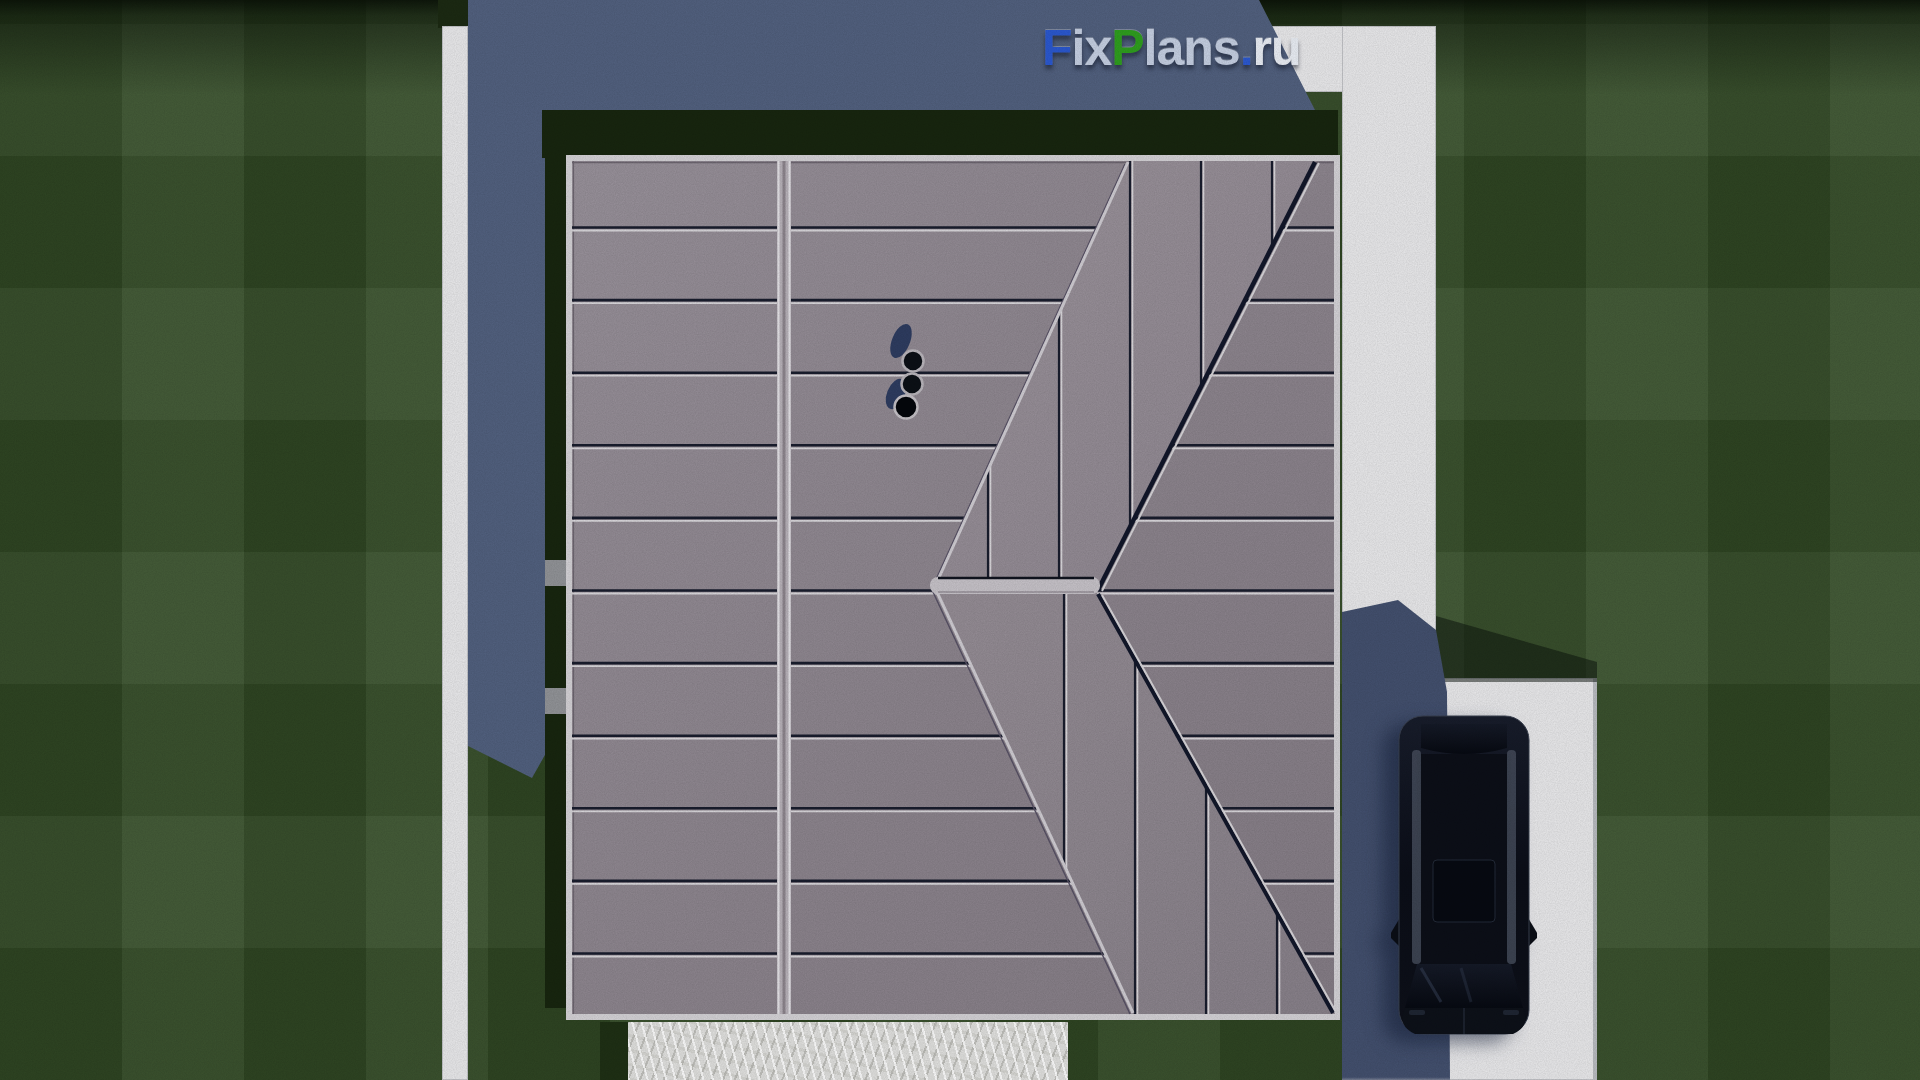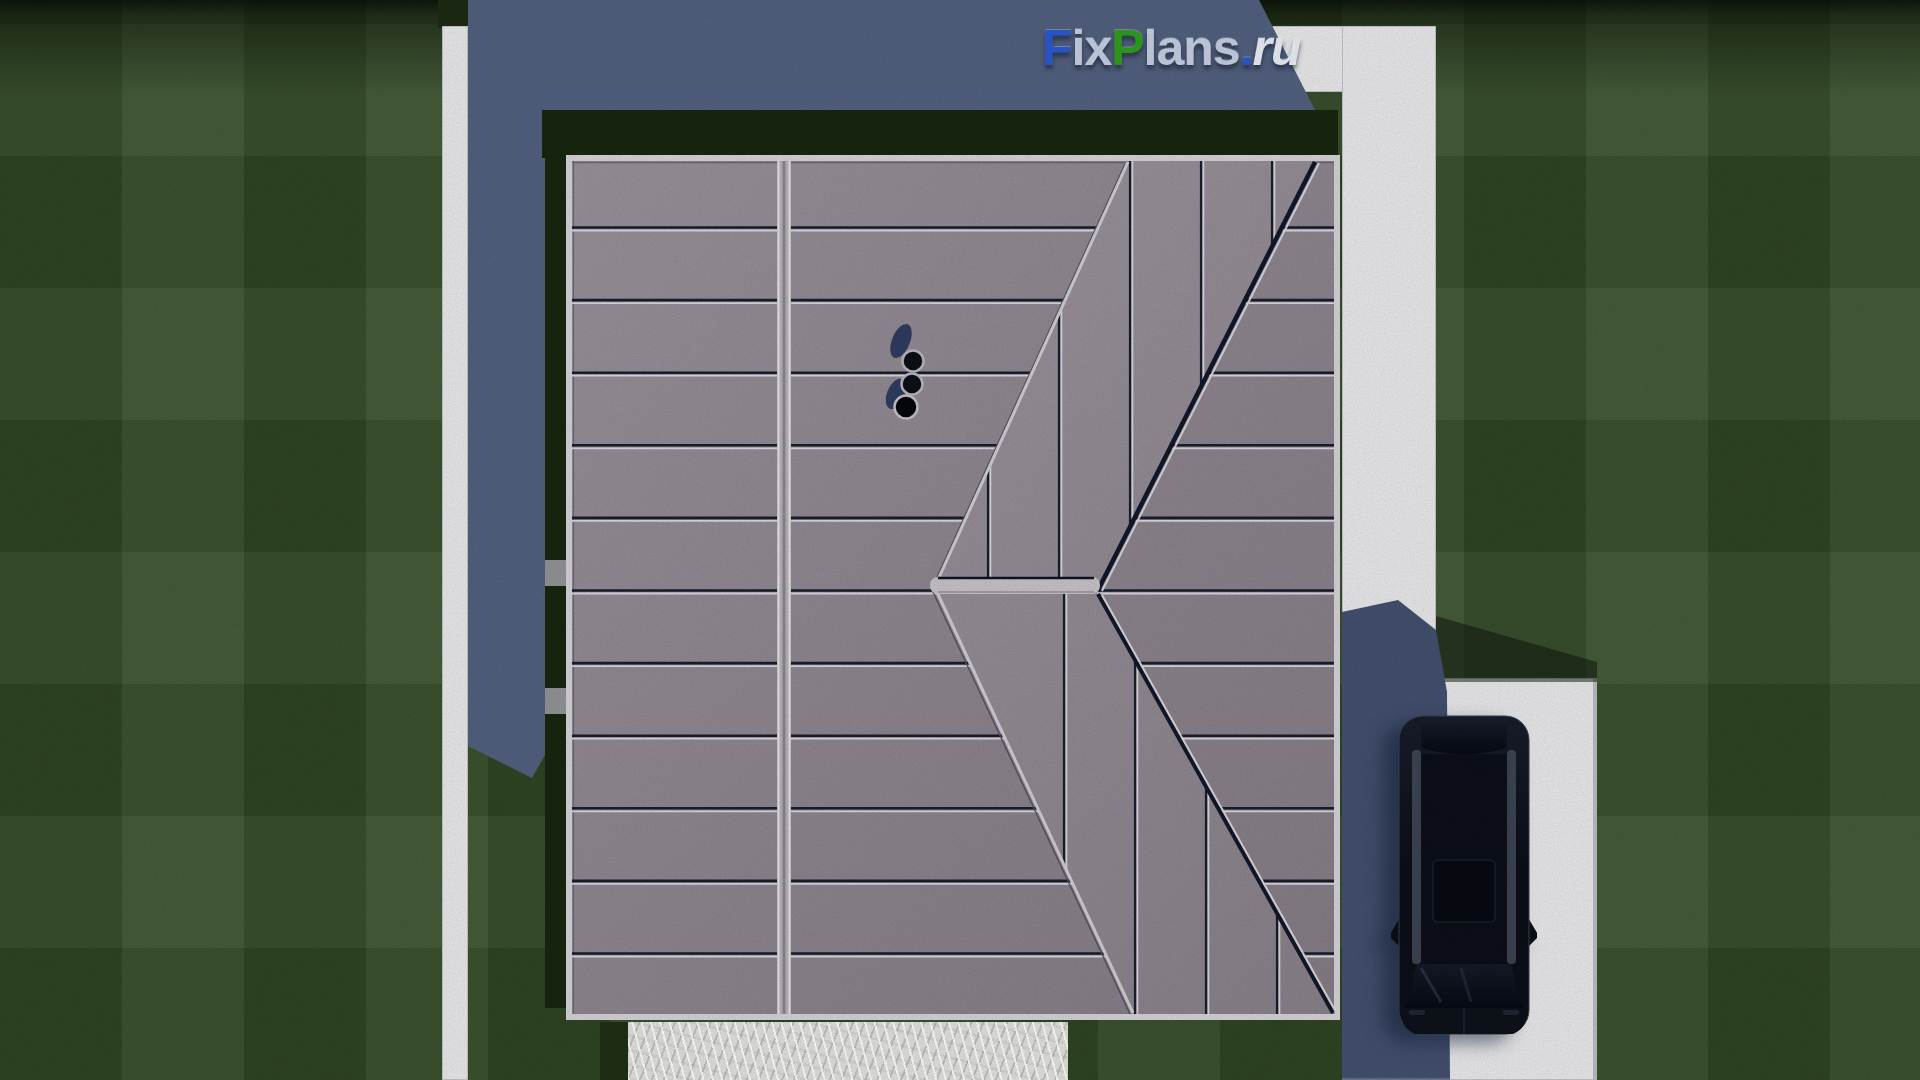--- a/index.html
+++ b/index.html
@@ -233,21 +233,21 @@
     <rect x="18" y="300" width="16" height="5" rx="2" fill="#1f2633"></rect>
     <rect x="112" y="300" width="16" height="5" rx="2" fill="#1f2633"></rect>
   </svg>
 
   <div class="abs" id="watermark" title="FixPlans.ru">
       <span style="color: rgb(43, 88, 207);">F</span>
       <span style="color: rgb(197, 207, 226);">ix</span>
       <span style="color: rgb(47, 158, 31);">P</span>
       <span style="color: rgb(197, 207, 226);">lans</span>
       <span style="color: rgb(43, 88, 207);">.</span>
-      <span style="color: rgb(233, 237, 244); font-style: italic;">ru</span>
+      <span style="color: rgb(233, 237, 244);">ru</span>
     </div>
 
   <div class="abs" id="strip"></div>
 
   <svg id="grain" class="abs" width="1920" height="1080">
     <filter id="noiseF">
       <feTurbulence type="fractalNoise" baseFrequency="0.9" numOctaves="2" stitchTiles="stitch"></feTurbulence>
       <feColorMatrix type="matrix" values="0 0 0 0 0  0 0 0 0 0  0 0 0 0 0  0 0 0 0.14 0"></feColorMatrix>
     </filter>
     <rect width="1920" height="1080" filter="url(#noiseF)"></rect>

